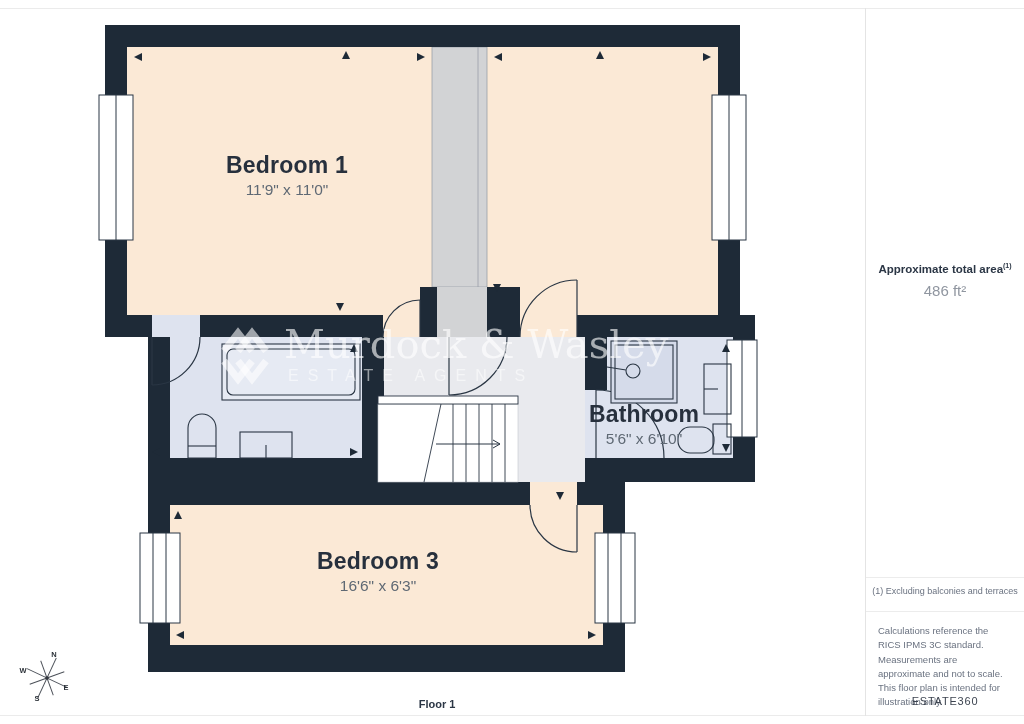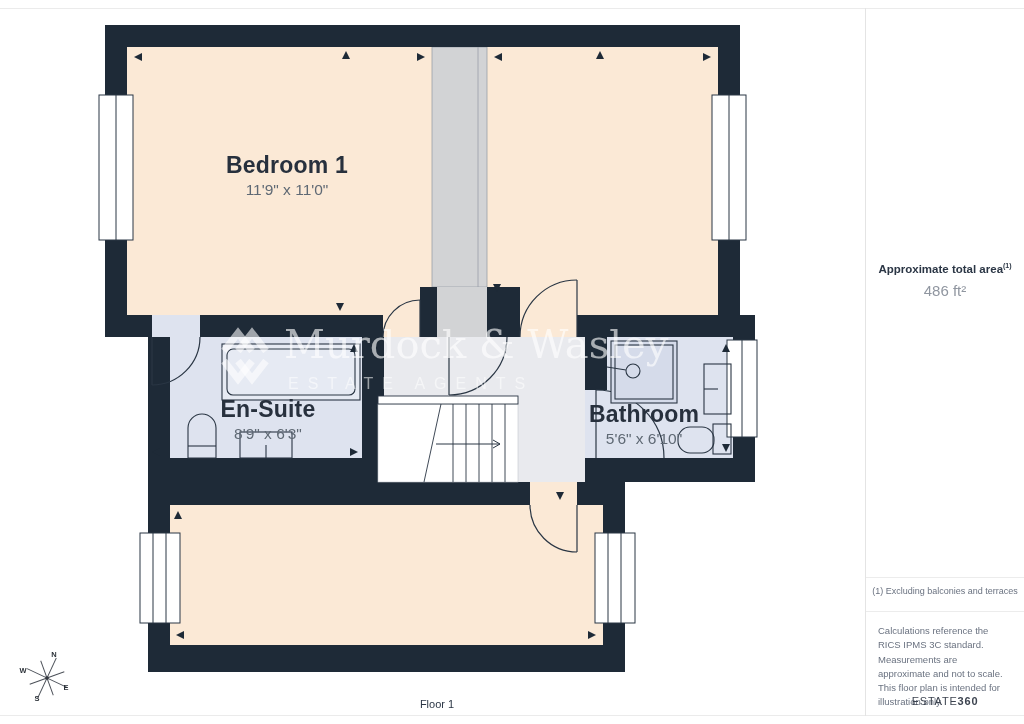--- a/index.html
+++ b/index.html
@@ -10,36 +10,36 @@
   .frame-line{position:absolute;left:0;width:1024px;height:1px;background:#ebebeb;}
   .plan-svg{position:absolute;left:0;top:0;}
   .room-label{position:absolute;transform:translateX(-50%);text-align:center;z-index:4;white-space:nowrap;}
   .room-name{font-weight:700;font-size:23px;color:#27303d;letter-spacing:.2px;}
   .room-dims{font-size:15.5px;color:#5f6974;margin-top:2px;}
   .watermark{
     position:absolute;left:220px;top:324px;width:470px;z-index:5;
     display:flex;align-items:flex-start;gap:12px;pointer-events:none;
   }
   .wm-text1{font-family:"DejaVu Serif","Liberation Serif",serif;font-size:40px;color:rgba(255,255,255,.62);line-height:1;}
-  .wm-text2{font-size:16px;letter-spacing:9px;color:rgba(255,255,255,.55);margin-top:11px;margin-left:4px;}
+  .wm-text2{font-size:16px;letter-spacing:9px;color:rgba(255,255,255,.55);margin-top:3px;margin-left:4px;}
   .floor-label{position:absolute;left:437px;top:698px;transform:translateX(-50%);
-    font-size:11px;font-weight:400;color:#2b3645;z-index:4;}
+    font-size:11px;font-weight:700;color:#2b3645;z-index:4;}
   .sidebar{position:absolute;left:866px;top:0;width:158px;height:724px;}
   .sidebar-divider{position:absolute;left:865px;top:8px;width:1px;height:708px;background:#e4e4e4;}
   .area-block{position:absolute;top:262px;left:0;width:158px;text-align:center;}
   .area-title{font-size:11.5px;font-weight:700;color:#2b3645;}
   .area-title sup{font-size:7px;}
   .area-value{font-size:15px;color:#9096a0;margin-top:7px;}
   .sb-hr{position:absolute;left:0;width:158px;height:1px;background:#ececec;}
   .footnote{position:absolute;top:586px;left:0;width:158px;text-align:center;font-size:9px;color:#6a7280;}
   .disclaimer{position:absolute;top:624px;left:0;width:158px;box-sizing:border-box;padding:0 12px;
     text-align:left;font-size:9.5px;line-height:1.5;color:#6a7280;}
   .brand{position:absolute;top:695px;left:0;width:158px;text-align:center;
     font-size:11px;letter-spacing:.8px;color:#3d4450;}
-  .brand b{font-weight:700;}
+  .brand b{font-weight:400;}
   .compass{position:absolute;left:8px;top:640px;z-index:4;}
 </style>
 </head>
 <body>
 
 <div class="page">
   <div class="frame-line" style="top:8px"></div>
   <div class="frame-line" style="top:715px"></div>
 
   <svg class="plan-svg" width="865" height="724" viewBox="0 0 865 724">
@@ -201,27 +201,27 @@
       <path d="M176,635 l8,-4 v8 z"></path>
       <path d="M596,635 l-8,-4 v8 z"></path>
       <path d="M560,500 l-4,-8 h8 z"></path>
     </g>
   </svg>
 
   <div class="room-label" style="left:287px;top:152px">
     <div class="room-name">Bedroom 1</div>
     <div class="room-dims">11'9" x 11'0"</div>
   </div>
-  <div class="room-label" style="left:268px;top:396px">
-    <div class="room-name">En-Suite</div>
-    <div class="room-dims">8'9" x 6'3"</div>
-  </div>
   <div class="room-label" style="left:644px;top:401px">
     <div class="room-name">Bathroom</div>
     <div class="room-dims">5'6" x 6'10"</div>
+  </div>
+  <div class="room-label" style="left:378px;top:548px">
+    <div class="room-name">Bedroom 3</div>
+    <div class="room-dims">16'6" x 6'3"</div>
   </div>
 
   <div class="watermark">
     <svg width="52" height="64" viewBox="0 0 52 64">
       <g stroke="rgba(255,255,255,0.58)" stroke-width="7" fill="none">
         <path d="M4,27 L18,9 L32,27"></path>
         <path d="M18,27 L32,9 L46,27"></path>
         <path d="M4,37 L18,55 L32,37"></path>
         <path d="M18,37 L32,55 L46,37"></path>
       </g>

